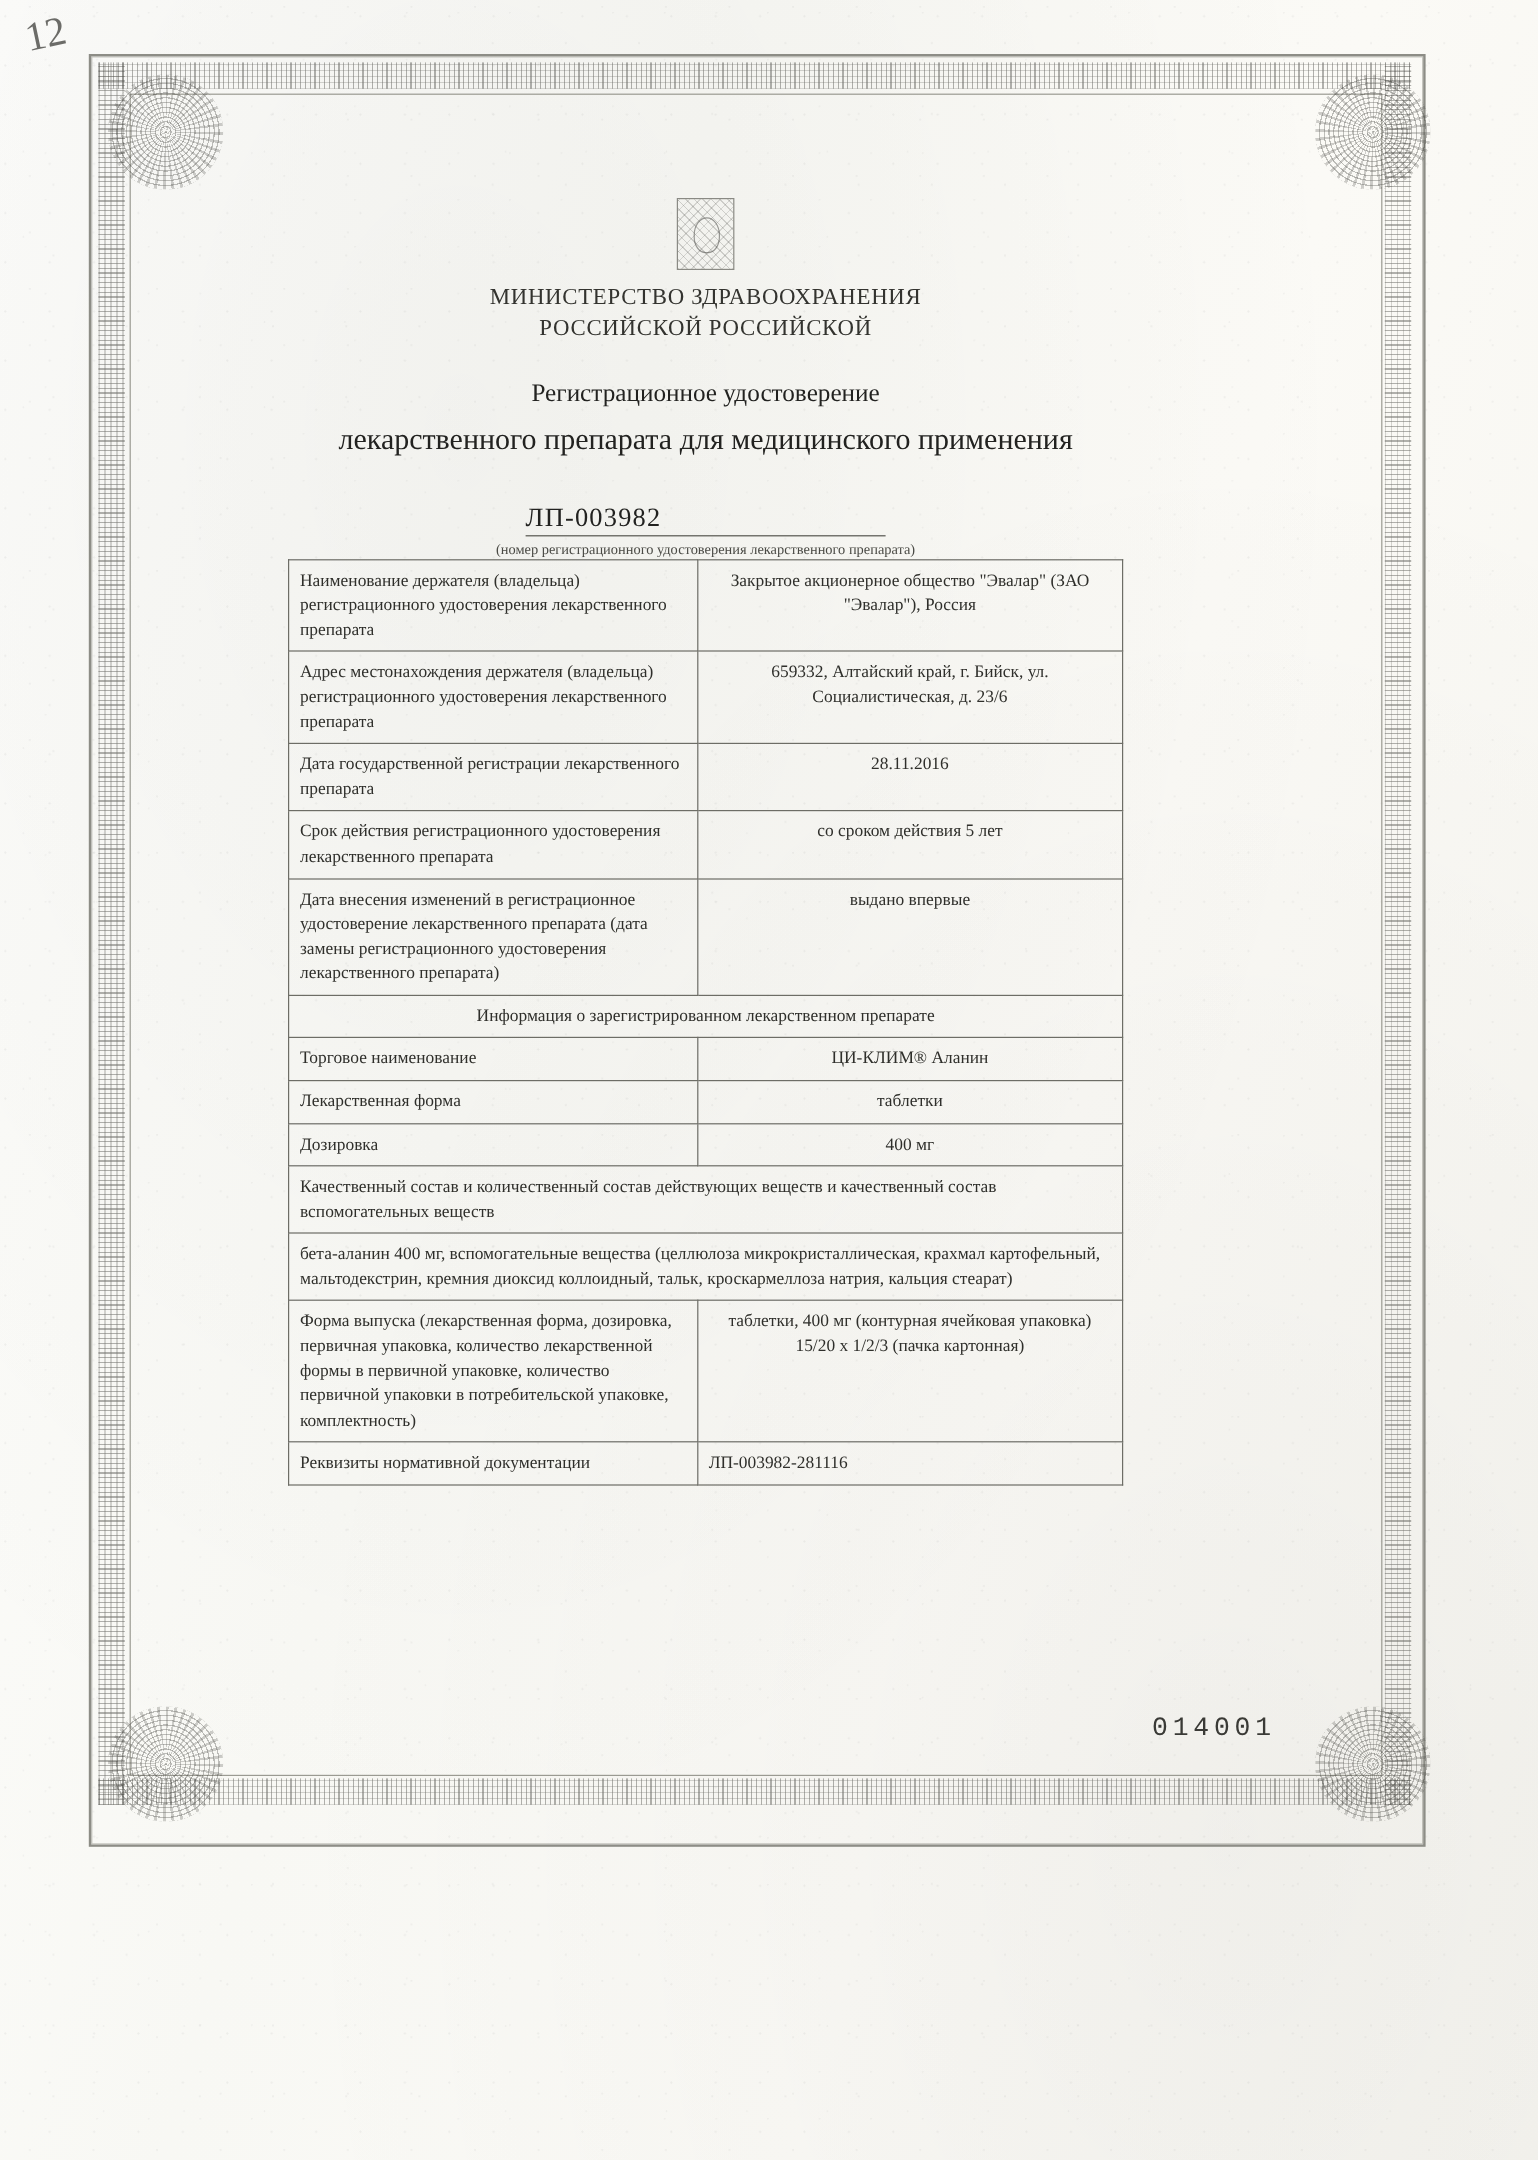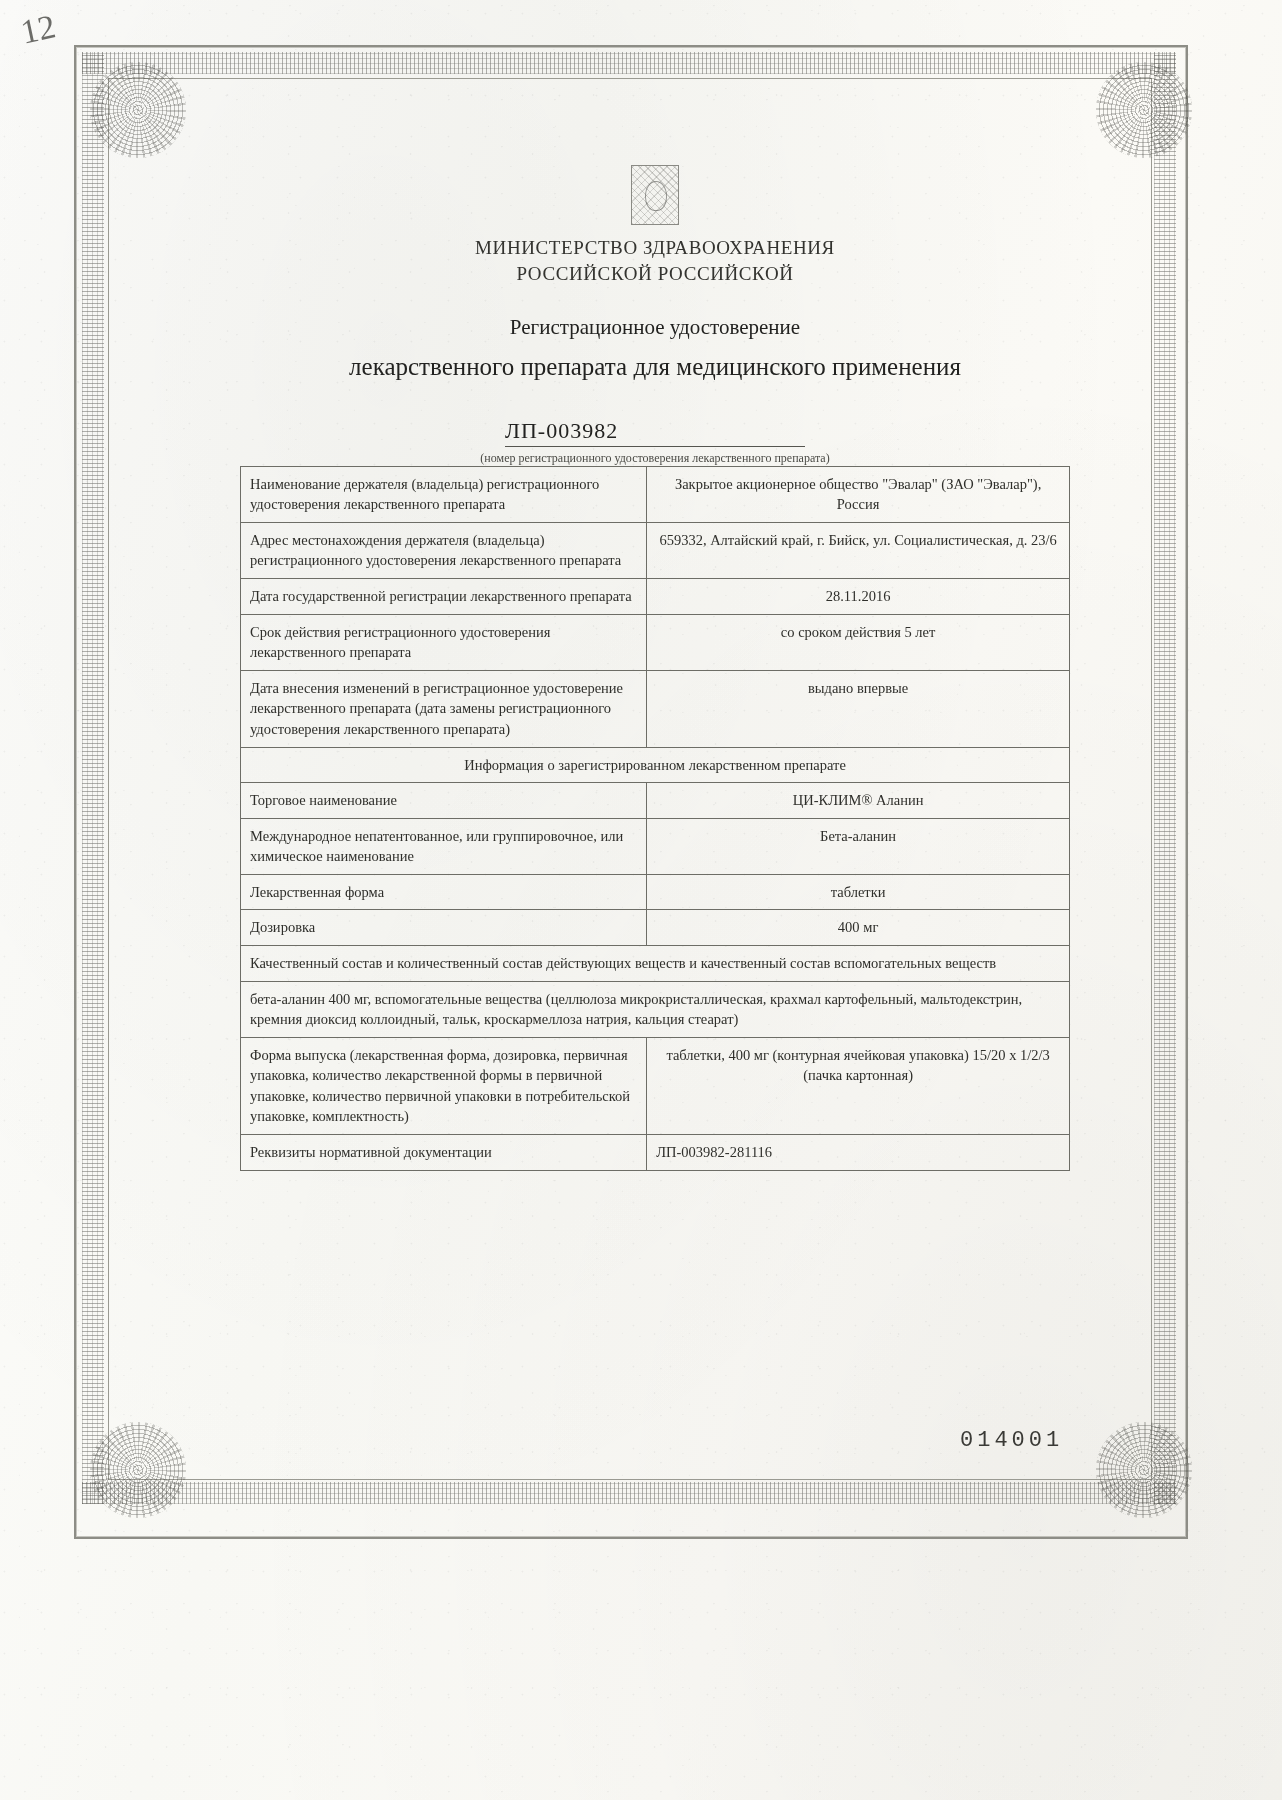--- a/index.html
+++ b/index.html
@@ -88,21 +88,21 @@
   .rosette.tl { left: 90px; top: 62px; }
   .rosette.tr { left: 1096px; top: 62px; }
   .rosette.bl { left: 90px; top: 1422px; }
   .rosette.br { left: 1096px; top: 1422px; }
 
   
   .content {
     position: absolute;
     left: 240px;
     top: 165px;
-    width: 830px;
+    width: 696px;
   }
 
   .emblem {
     width: 46px;
     height: 58px;
     margin: 0 auto 10px auto;
     border: 1px solid #8a8a84;
     background:
       repeating-linear-gradient(45deg, rgba(70,70,65,0.22) 0 1px, rgba(255,255,255,0) 1px 5px),
       repeating-linear-gradient(-45deg, rgba(70,70,65,0.18) 0 1px, rgba(255,255,255,0) 1px 6px);
@@ -251,24 +251,20 @@
         <td class="value">выдано впервые</td>
       </tr>
       <tr>
         <td class="center-head" colspan="2">Информация о зарегистрированном лекарственном препарате</td>
       </tr>
       <tr>
         <td class="label">Торговое наименование</td>
         <td class="value">ЦИ-КЛИМ® Аланин</td>
       </tr>
       <tr>
-        <td class="label">Международное непатентованное, или группировочное, или химическое наименование</td>
-        <td class="value">Бета-аланин</td>
-      </tr>
-      <tr>
         <td class="label">Лекарственная форма</td>
         <td class="value">таблетки</td>
       </tr>
       <tr>
         <td class="label">Дозировка</td>
         <td class="value">400 мг</td>
       </tr>
       <tr>
         <td class="full" colspan="2">Качественный состав и количественный состав действующих веществ и качественный состав вспомогательных веществ</td>
       </tr>

